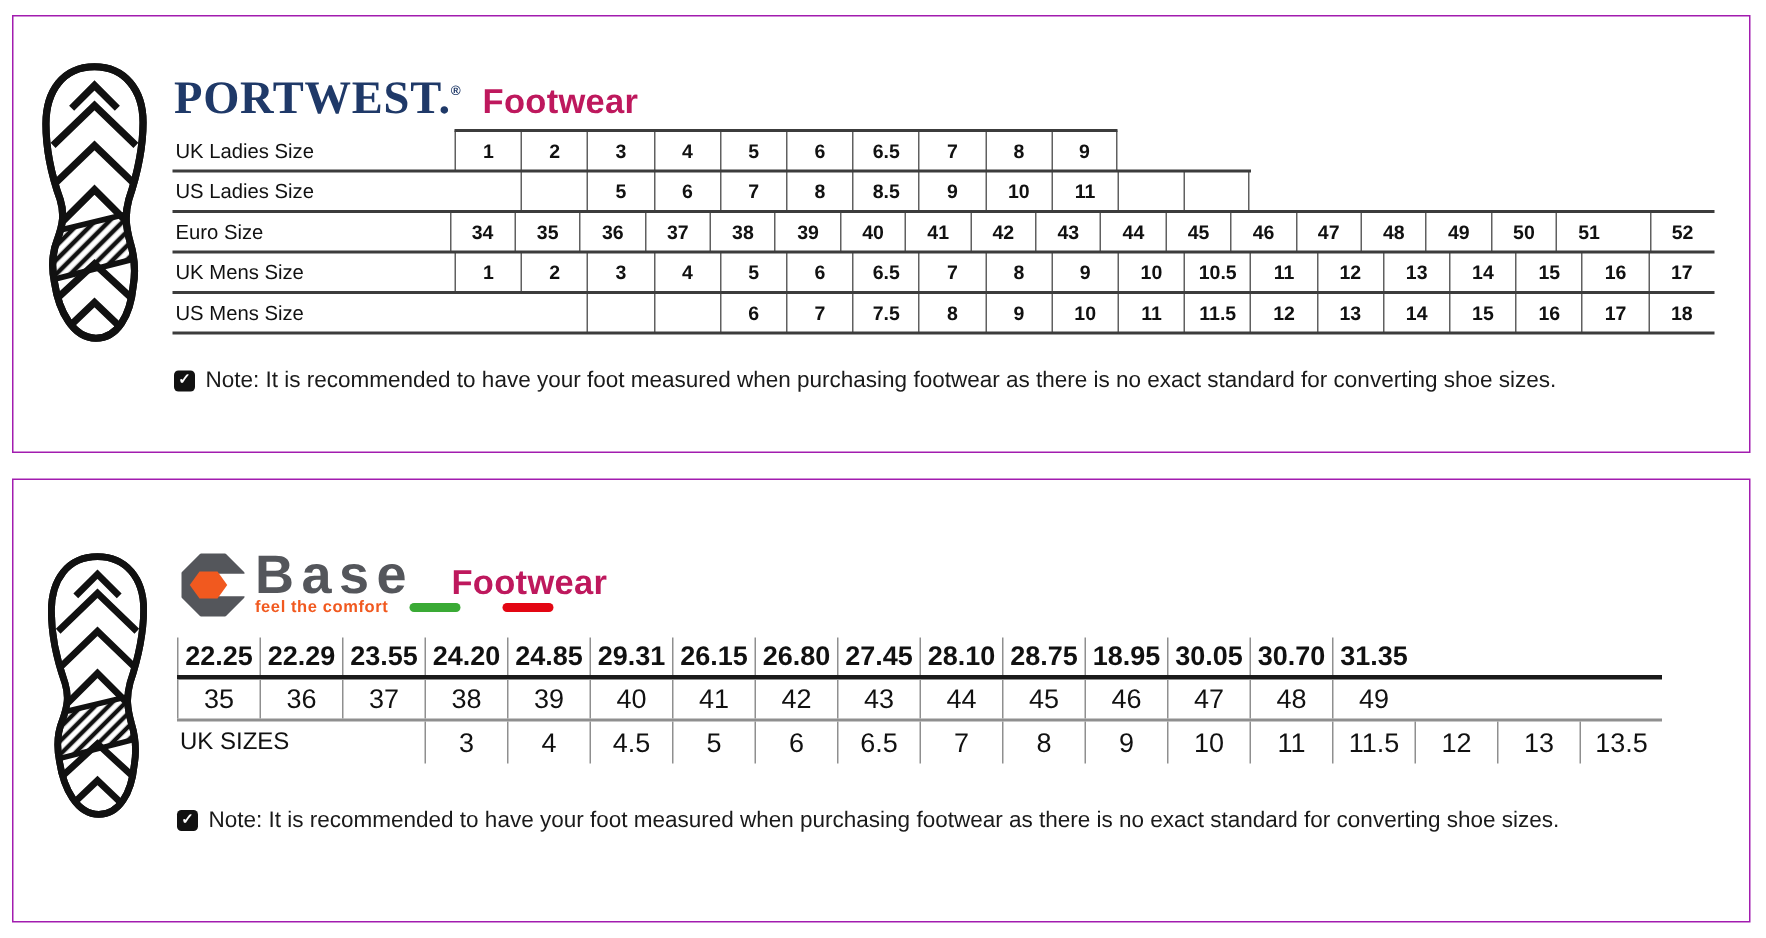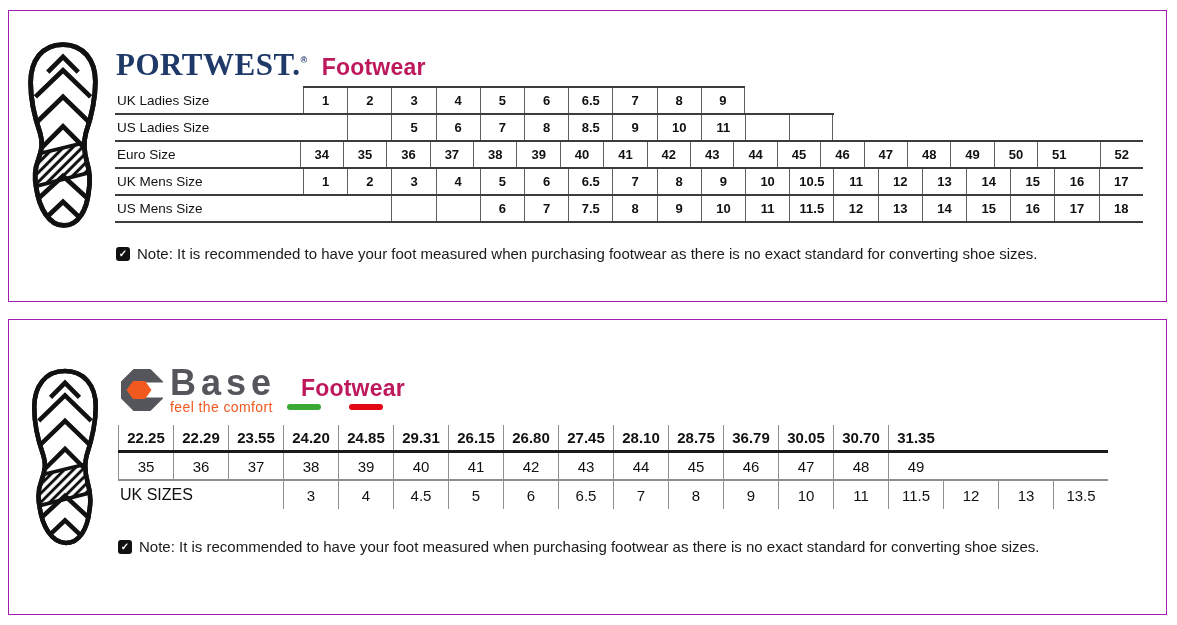--- a/index.html
+++ b/index.html
@@ -24,30 +24,30 @@
   .trow{position:absolute;left:0;display:flex;height:27px;width:1028px;}
   .tlabel{font-size:13.5px;color:#111;line-height:27px;padding-left:2px;box-sizing:border-box;}
   .tcell{text-align:center;font-weight:bold;font-size:13px;line-height:27px;color:#111;box-sizing:border-box;}
   .hline{position:absolute;height:2px;background:#3c3c3c;}
 
   
   .base-logo{position:absolute;display:flex;align-items:flex-start;}
   .base-text{margin-left:5px;}
   .base-word{font-size:36px;font-weight:bold;color:#54565b;letter-spacing:5px;line-height:30px;}
   .base-sub{display:flex;align-items:center;margin-top:1px;}
-  .base-tag{color:#f1591f;font-size:14px;font-weight:normal;letter-spacing:0.4px;}
+  .base-tag{color:#f1591f;font-size:11px;font-weight:bold;letter-spacing:0.4px;}
   .dash{height:6px;width:34px;border-radius:3px;display:inline-block;}
   .dash-green{background:#3aaa35;margin-left:14px;}
   .dash-red{background:#e30613;margin-left:28px;}
 
   
   .btable{position:absolute;left:109px;top:105px;width:990px;}
   .brow{display:flex;height:28px;align-items:stretch;box-sizing:border-box;width:990px;}
   .blabel{width:165px;font-size:16px;padding-left:2px;box-sizing:border-box;display:flex;align-items:center;}
-  .bcell{width:55px;box-sizing:border-box;border-left:1.5px solid #8f8f8f;font-size:15px;
+  .bcell{width:55px;box-sizing:border-box;border-left:1.5px solid #8f8f8f;font-size:18px;
          display:flex;align-items:center;justify-content:center;}
   .bhead .blabel,.bhead .bcell{font-weight:bold;}
 
   .note-row{position:absolute;display:flex;align-items:center;gap:7px;font-size:15px;color:#1a1a1a;}
   .note-icon{width:14px;height:14px;background:#111;border-radius:3px;color:#fff;font-size:10px;
              line-height:14px;text-align:center;font-weight:bold;flex:none;}
 </style>
 </head>
 <body>
 
@@ -239,21 +239,21 @@
         <div class="bcell">22.29</div>
         <div class="bcell">23.55</div>
         <div class="bcell">24.20</div>
         <div class="bcell">24.85</div>
         <div class="bcell">29.31</div>
         <div class="bcell">26.15</div>
         <div class="bcell">26.80</div>
         <div class="bcell">27.45</div>
         <div class="bcell">28.10</div>
         <div class="bcell">28.75</div>
-        <div class="bcell">36.79</div>
+        <div class="bcell">18.95</div>
         <div class="bcell">30.05</div>
         <div class="bcell">30.70</div>
         <div class="bcell">31.35</div>
       </div>
       <div class="brow" style="border-bottom: 2px solid rgb(143, 143, 143);">
         <div class="bcell">35</div>
         <div class="bcell">36</div>
         <div class="bcell">37</div>
         <div class="bcell">38</div>
         <div class="bcell">39</div>

